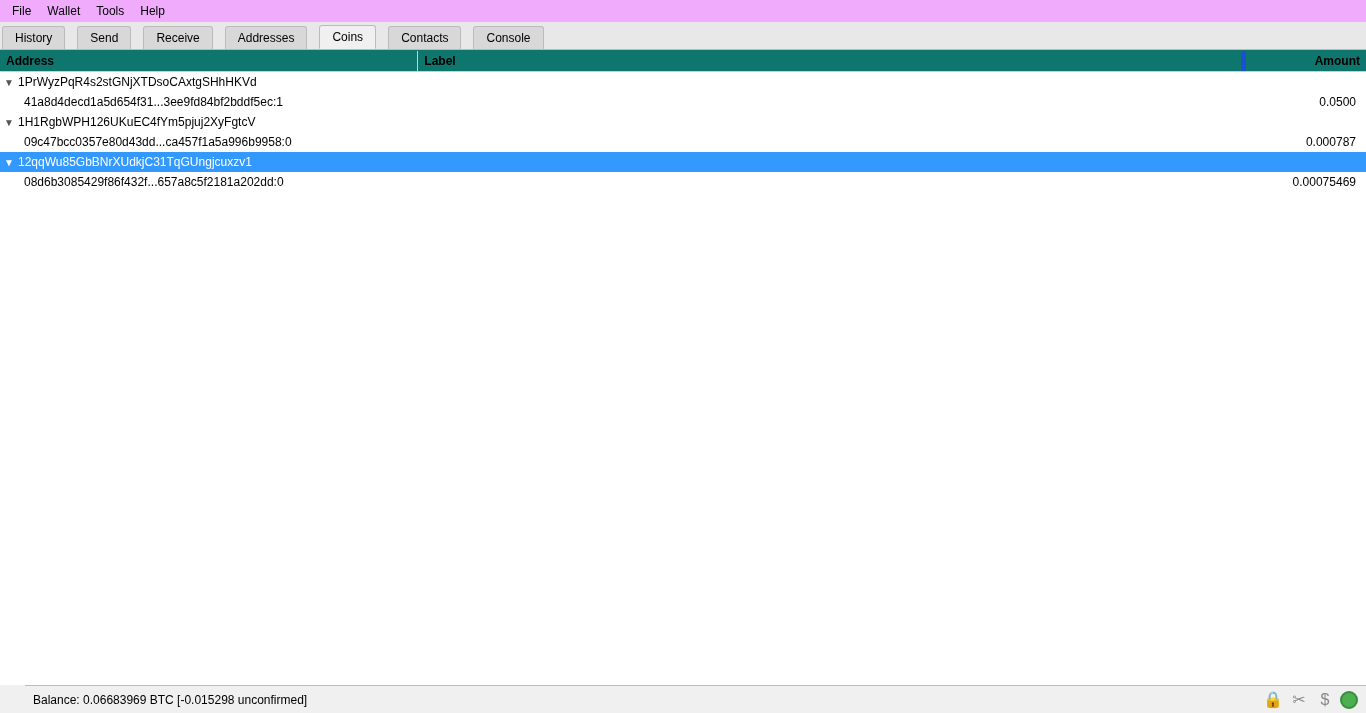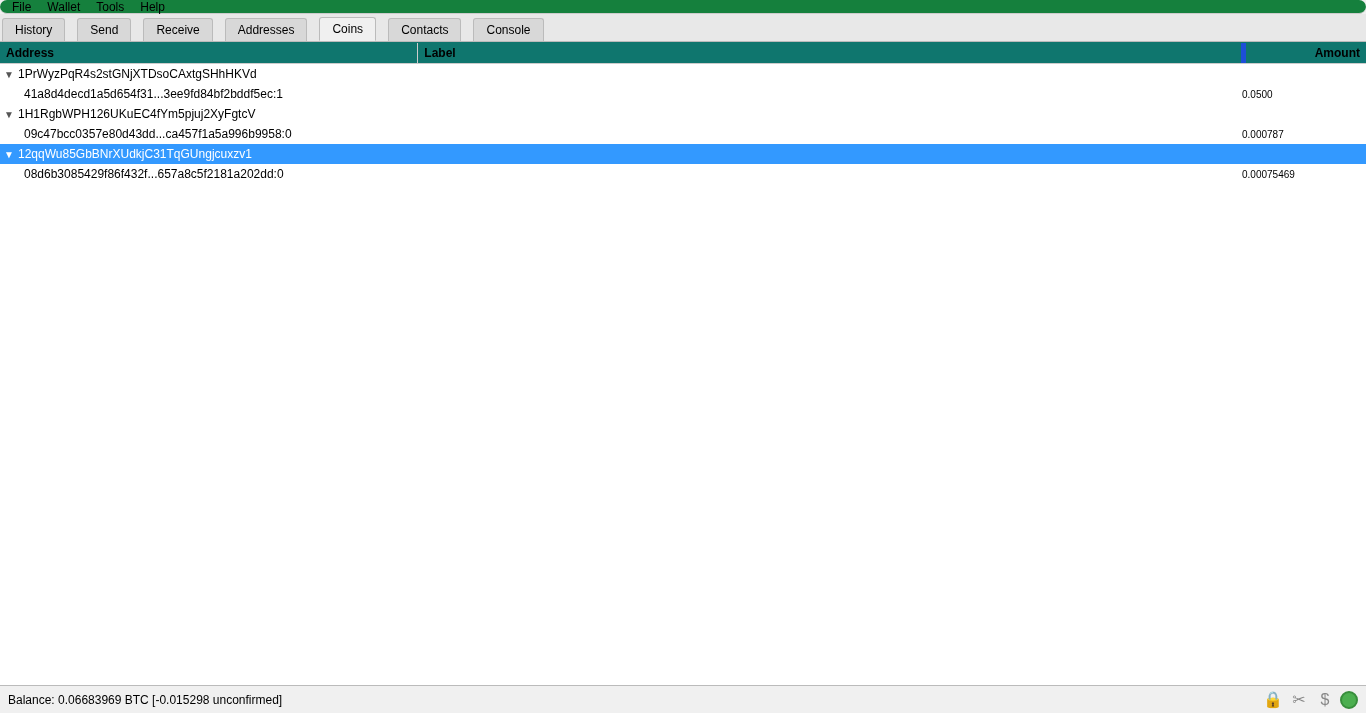--- a/index.html
+++ b/index.html
@@ -9,27 +9,26 @@
       background: #f0f0f0;
       width: 1366px;
       height: 713px;
       overflow: hidden;
       display: flex;
       flex-direction: column;
     }
 
     
     #menu-bar {
-      background: #15803d;
+      background: #f0abfc;
       border-bottom: 1px solid #ccc;
       display: flex;
       align-items: center;
-      height: 14px;
+      height: 22px;
       padding: 0 4px;
-      border-radius: 9px;
     }
     .menu-item {
       padding: 2px 8px;
       cursor: pointer;
       font-size: 12px;
       color: #000;
     }
 
     
     #tab-bar {
@@ -130,34 +129,35 @@
       white-space: nowrap;
       overflow: hidden;
       text-overflow: ellipsis;
     }
     .row-label {
       flex: 2;
       font-size: 12px;
     }
     .row-amount {
       width: 120px;
-      text-align: left;
-      font-size: 10px;
+      text-align: right;
+      font-size: 12px;
       padding-right: 6px;
     }
 
     
     #status-bar {
       background: #f0f0f0;
       border-top: 1px solid #bbb;
       height: 28px;
       display: flex;
       align-items: center;
       padding: 0 8px;
       justify-content: space-between;
+      margin-left: 25px;
     }
     #status-text {
       font-size: 12px;
       color: #000;
     }
     #status-icons {
       display: flex;
       align-items: center;
       gap: 4px;
     }

